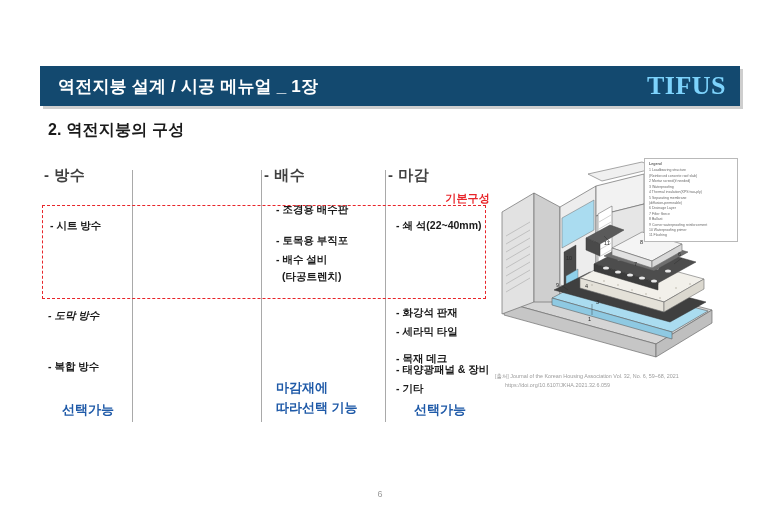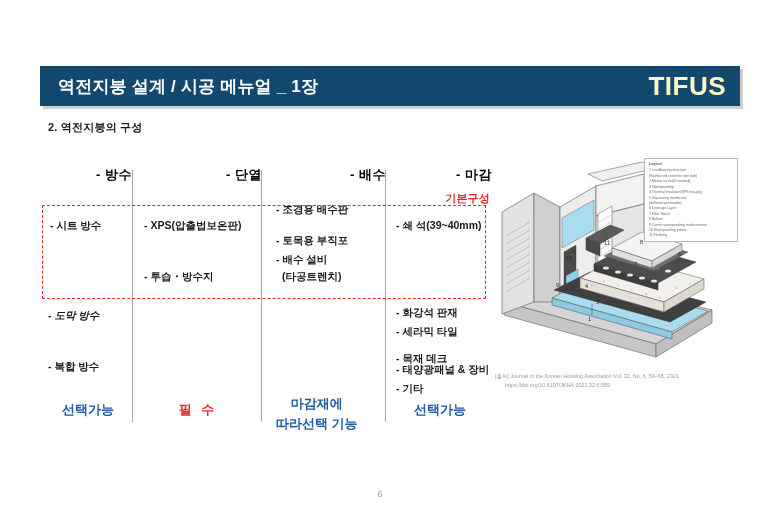--- a/index.html
+++ b/index.html
@@ -38,40 +38,41 @@
     color: #ffffff;
     font-size: 17px;
     font-weight: bold;
     letter-spacing: 0.2px;
     white-space: nowrap;
   }
   #brand-logo {
     position: absolute;
     right: 14px; top: 50%;
     transform: translateY(-50%);
-    color: #fef9c3;
+    color: #7dd3fc;
     font-size: 26px;
     font-weight: bold;
     letter-spacing: 0.5px;
     line-height: 1;
+    font-family: Liberation Serif, serif;
   }
   #brand-tagline {
     position: absolute;
     right: 22px; top: 109px;
     color: #8a97a1;
     font-size: 8.5px;
     letter-spacing: 0.9px;
     white-space: nowrap;
   }
 
   
   #section-heading {
     position: absolute;
     left: 48px; top: 120px;
-    font-size: 11px;
+    font-size: 16px;
     font-weight: bold;
     color: #1a1a1a;
     letter-spacing: 0.2px;
   }
 
   
   #table-area {
     position: absolute;
     left: 44px; top: 166px;
     width: 448px; height: 268px;
@@ -95,23 +96,23 @@
     background: #a9a9a9;
   }
   .div-0 { left: 88px; }
   .div-1 { left: 217px; }
   .div-2 { left: 341px; }
 
   .col-header {
     position: absolute;
     top: 0;
     width: 100%;
-    text-align: right;
-    color: #000000;
-    font-size: 13px;
+    text-align: left;
+    color: #404040;
+    font-size: 15px;
     font-weight: bold;
     letter-spacing: 0.5px;
   }
 
   
   #basic-box {
     position: absolute;
     left: -2px; top: 39px;
     width: 444px; height: 94px;
     border: 1.6px dashed #e8252a;
@@ -225,42 +226,36 @@
     <div class="col-divider div-2"></div>
 
     <div class="col col-0">
       <div class="col-header">- 방수</div>
       <div class="item" style="left:6px; top:52px;">- 시트 방수</div>
       <div class="item" style="left:4px; top:142px;font-style:italic;">- 도막 방수</div>
       <div class="item" style="left:4px; top:193px;">- 복합 방수</div>
       <div class="status status-blue" style="top:234px;">선택가능</div>
     </div>
 
-    <div class="col col-1">
-      <div class="col-header">- 단열</div>
-      <div class="item" style="left:10px; top:52px;">- XPS(압출법보온판)</div>
-      <div class="item" style="left:10px; top:103px;">- 투습・방수지</div>
-      <div class="status status-red" style="top:234px;">필  수</div>
-    </div>
 
     <div class="col col-2">
       <div class="col-header">- 배수</div>
       <div class="item" style="left:12px; top:36px;">- 조경용 배수판</div>
       <div class="item" style="left:12px; top:67px;">- 토목용 부직포</div>
       <div class="item" style="left:12px; top:86px;">- 배수 설비</div>
       <div class="item" style="left:18px; top:103px;text-align:right;">(타공트렌치)</div>
-      <div class="status status-blue" style="top:228px; text-align:center; padding-left:12px; width:auto;">
+      <div class="status status-blue" style="top:212px; text-align:left; padding-left:12px; width:auto;">
         <span>마감재에</span><br>
         <span>따라선택 기능</span>
       </div>
     </div>
 
     <div class="col col-3">
       <div class="col-header">- 마감</div>
-      <div class="item" style="left:8px; top:52px;">- 쇄 석(39~40mm)</div>
+      <div class="item" style="left:8px; top:52px;">- 쇄 석(22~40mm)</div>
       <div class="item" style="left:8px; top:139px;">- 화강석 판재</div>
       <div class="item" style="left:8px; top:158px;">- 세라믹 타일</div>
       <div class="item" style="left:8px; top:185px;text-align:center;">- 목재 데크</div>
       <div class="item" style="left:8px; top:196px;">- 태양광패널 &amp; 장비</div>
       <div class="item" style="left:8px; top:215px;">- 기타</div>
       <div class="status status-blue" style="top:234px;">선택가능</div>
     </div>
 
     <div id="basic-label">기본구성</div>
     <div id="basic-box"></div>

